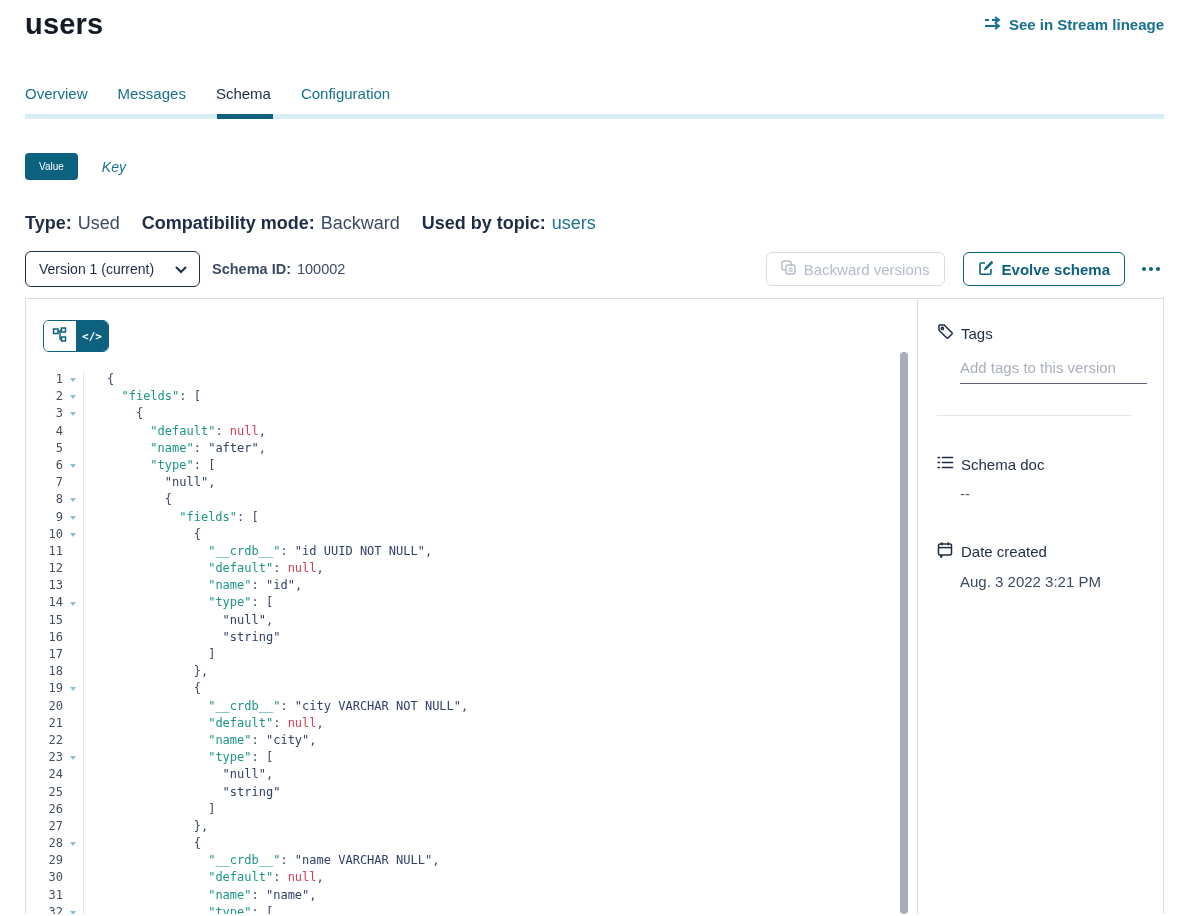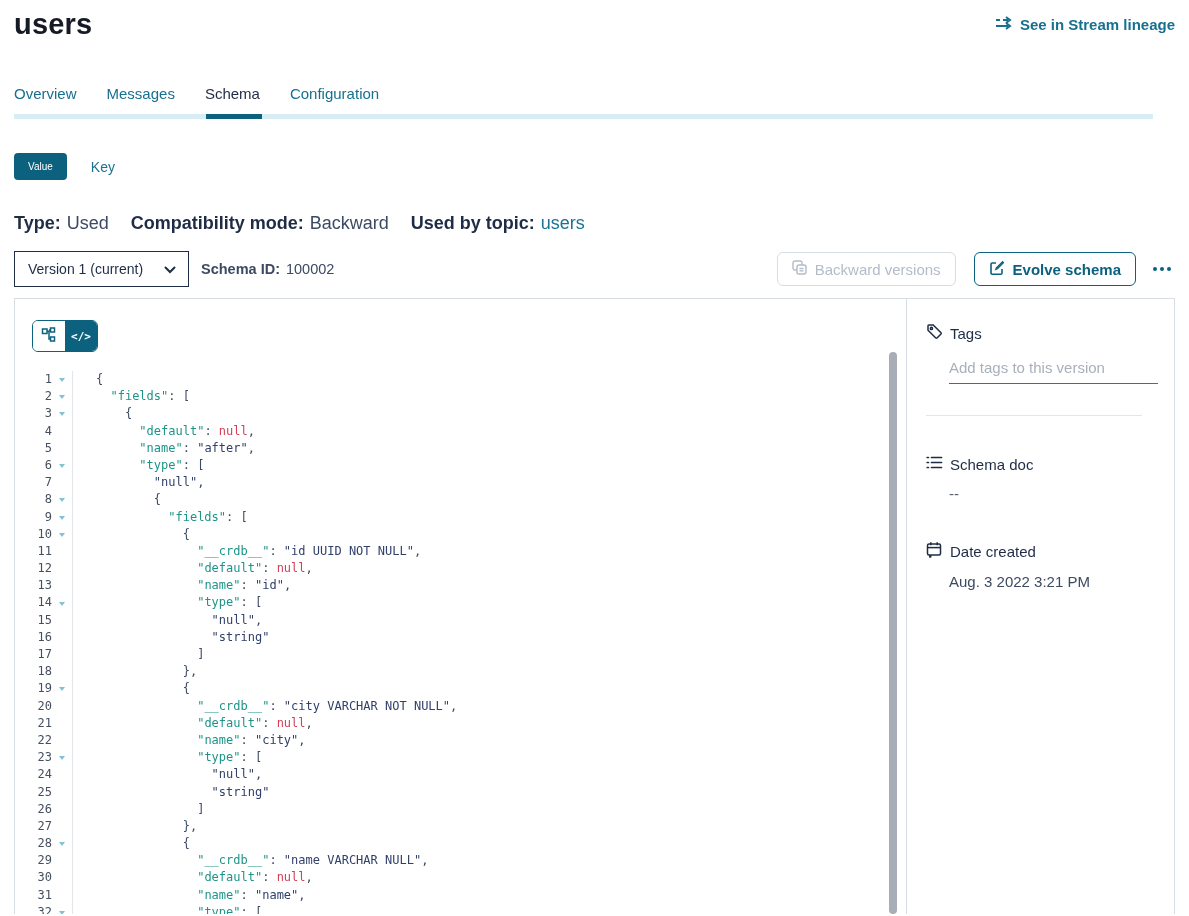--- a/index.html
+++ b/index.html
@@ -1,48 +1,48 @@
 <!DOCTYPE html>
 <html><head>
 <meta charset="utf-8">
 <style>
   * { margin:0; padding:0; box-sizing:border-box; }
   html,body { width:1189px; height:916px; overflow:hidden; background:#ffffff;
     font-family:"Liberation Sans", sans-serif; color:#3c4a63; }
-  .page { padding:0 14px; position:relative; }
+  .page { padding:0 25px; position:relative; }
 
   
   .hdr { display:flex; justify-content:space-between; align-items:flex-start; padding-top:8px; }
   .title { font-size:29px; font-weight:700; color:#141a26; letter-spacing:0.2px; }
   .lineage-link { display:flex; align-items:center; gap:7px; color:#17708f; font-size:15px;
     font-weight:700; margin-top:8px; cursor:pointer; }
 
   
   .tabs { display:flex; gap:30px; margin-top:44px; }
   .tab { font-size:15px; color:#17708f; padding-bottom:12px; cursor:pointer; }
   .tab.active { color:#1e2c45; font-weight:400; }
   .tabbar { position:relative; height:5px; background:#d9edf5; width:1139px; }
   .tabbar .seg { position:absolute; left:192px; width:56px; height:5px; background:#0c617e; }
 
   
   .vk { display:flex; align-items:center; gap:24px; margin-top:34px; }
   .btn-value { background:#0c617e; color:#fff; font-size:10px; padding:8px 14px;
     border-radius:4px; border:none; cursor:pointer; font-family:inherit; }
-  .btn-key { color:#1b7292; font-size:14px; background:none; border:none; cursor:pointer; font-family:inherit; }
+  .btn-key { color:#1b7292; font-size:14px; background:none; border:none; cursor:pointer; font-family:inherit;font-style:italic; }
 
   
   .meta { display:flex; gap:22px; margin-top:33px; font-size:18px; color:#3c4a63; }
   .meta b { color:#1e2c45; font-weight:700; }
   .meta .grp { display:flex; gap:6px; }
   .link { color:#1b7292; cursor:pointer; }
 
   
   .controls { display:flex; align-items:center; margin-top:17px; }
   .version-select { display:flex; align-items:center; justify-content:space-between;
-    width:175px; height:36px; border:1px solid #1e2c45; border-radius:0; padding:0 12px 0 13px;
+    width:175px; height:36px; border:1px solid #1e2c45; border-radius:6px; padding:0 12px 0 13px;
     font-size:14px; color:#1e2c45; cursor:pointer; background:#fff; }
   .schema-id { margin-left:12px; font-size:14.5px; display:flex; gap:6px; }
   .spacer { flex:1; }
   .btn-compare { display:flex; align-items:center; gap:8px; height:34px; padding:0 14px;
     border:1px solid #d8dde3; border-radius:6px; background:#fff; color:#b3bcc9;
     font-size:15px; font-family:inherit; cursor:default; }
   .btn-evolve { display:flex; align-items:center; gap:8px; height:34px; padding:0 14px;
     border:1px solid #0c617e; border-radius:6px; background:#fff; color:#0c617e;
     font-size:15px; font-weight:700; font-family:inherit; cursor:pointer; margin-left:18px; }
   .btn-more { display:flex; gap:3px; margin-left:13px; padding:6px 4px; background:none; border:none; cursor:pointer; }

